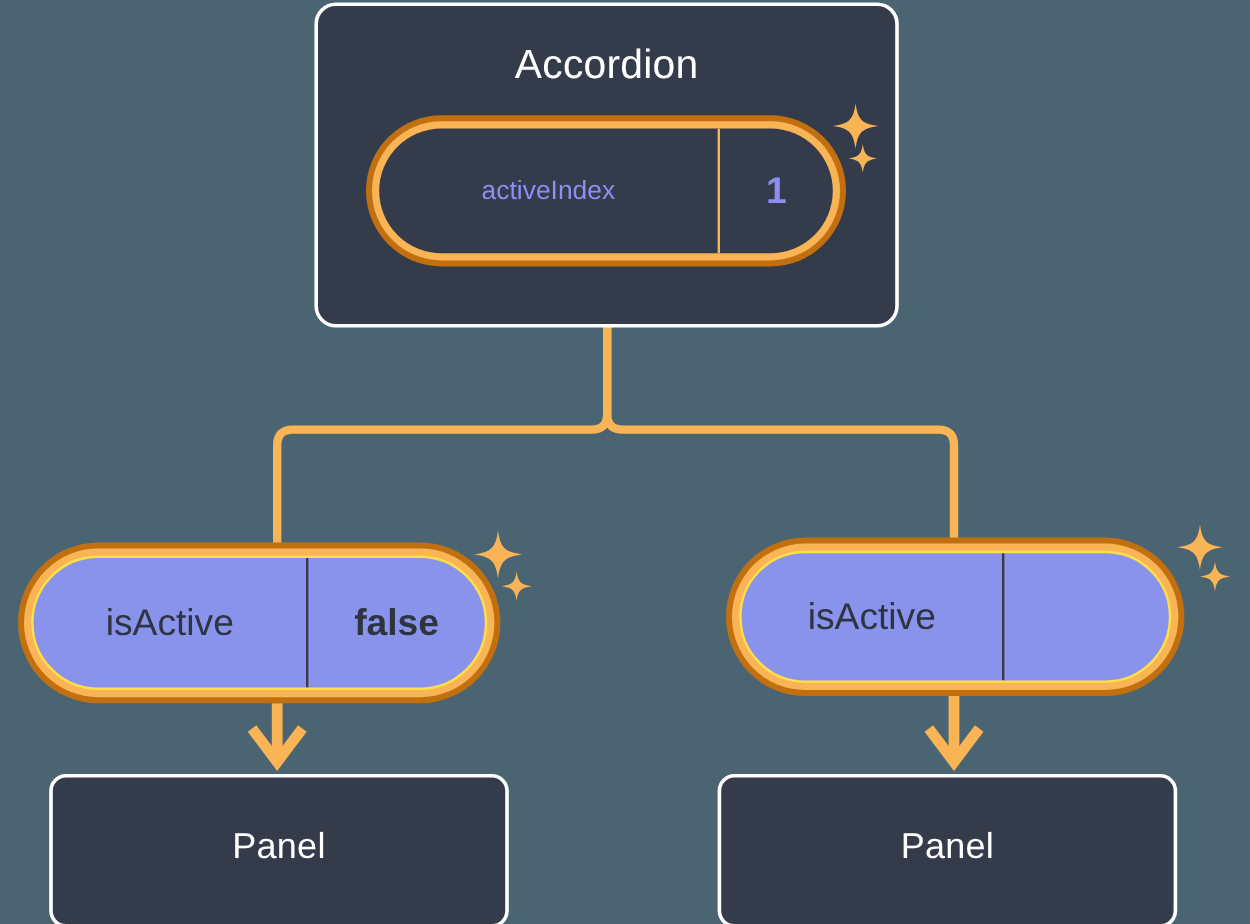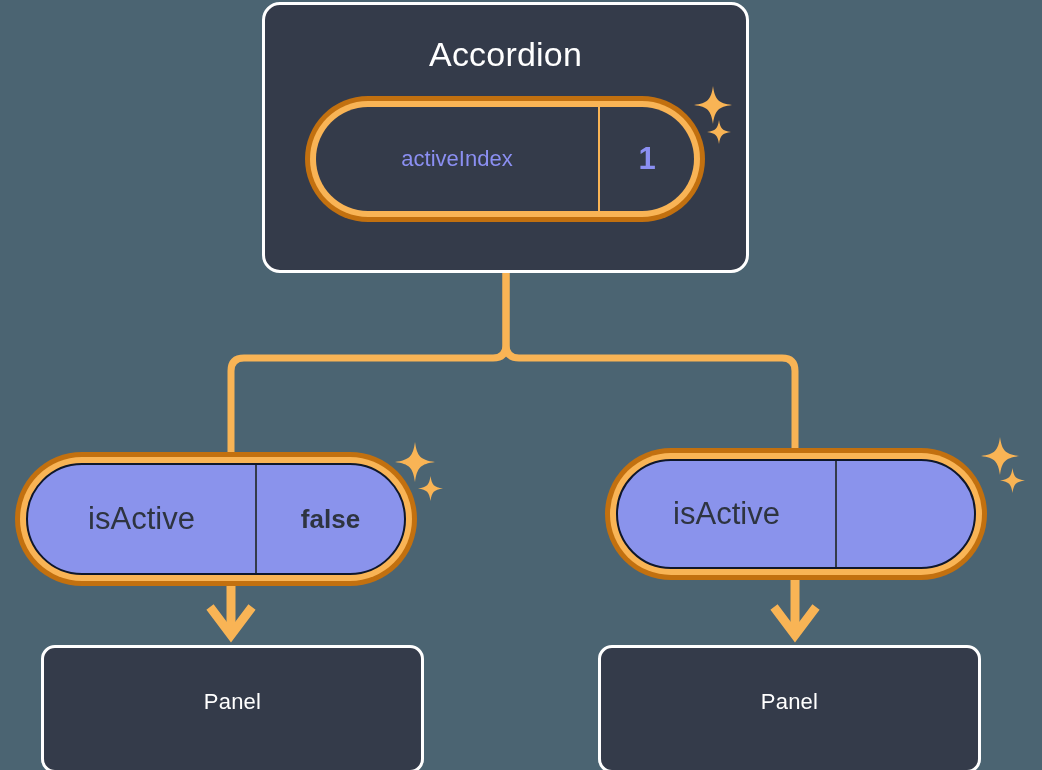--- a/index.html
+++ b/index.html
@@ -63,21 +63,21 @@
   .panel-box {
     top: 645px;
     width: 383px;
     height: 128px;
     border-radius: 14px;
   }
   #panel-box-left  { left: 41px; }
   #panel-box-right { left: 598px; }
   .panel-title {
     top: 41px;
-    font-size: 22px;
+    font-size: 30px;
   }
 
   
   .pill {
     position: absolute;
     box-sizing: border-box;
     border-radius: 999px;
   }
   
   .pill-outer {
@@ -137,30 +137,30 @@
     font-size: 31px;
   }
 
   
   .pill-purple .pill-mid {
     left: 5px; top: 5px; right: 5px; bottom: 5px;
   }
   .pill-purple .pill-inner {
     left: 11px; top: 11px; right: 11px; bottom: 11px;
     background: #8a93ec;
-    border: 2px solid #0f172a;
+    border: 2px solid #fde047;
   }
   .pill-purple .pill-key {
     color: #2e3440;
     font-size: 31px;
     border-right: 2px solid #343b4a;
   }
   .pill-purple .pill-val {
     color: #2e3440;
-    font-size: 26px;
+    font-size: 31px;
   }
 
   #pill-false {
     left: 15px;
     top: 452px;
     width: 402px;
     height: 134px;
   }
   #pill-false .pill-key { flex: 0 0 229px; }
   #pill-false .pill-val { flex: 1 1 auto; }

